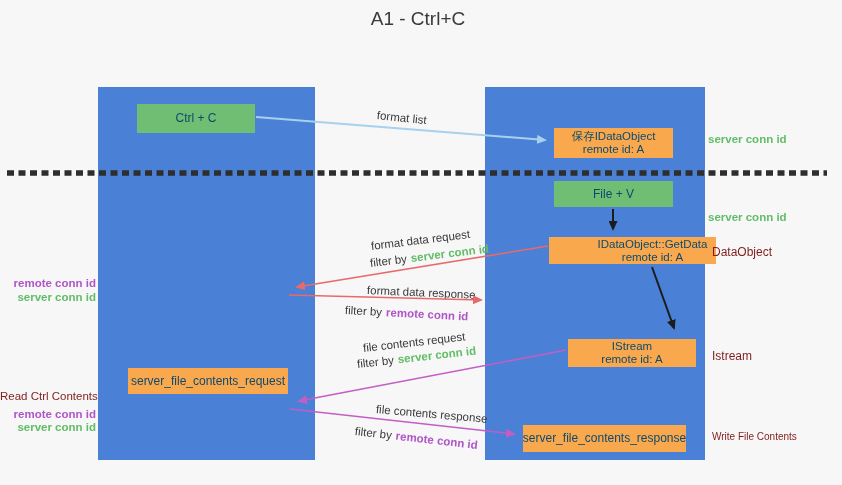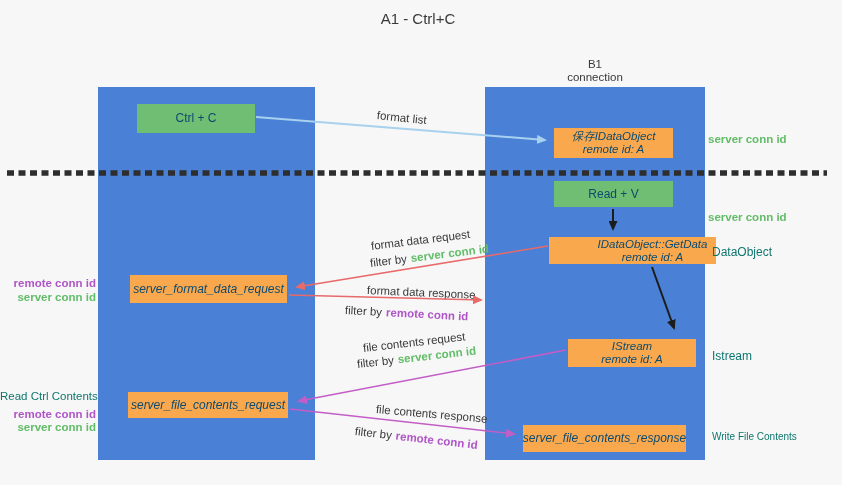--- a/index.html
+++ b/index.html
@@ -5,88 +5,81 @@
   html,body{margin:0;padding:0;background:#f7f7f7;}
   .stage{
     position:relative;width:842px;height:485px;overflow:hidden;
     background:#f7f7f7;
     font-family:"Liberation Sans",sans-serif;
     color:#3d3d3d;
   }
   .abs{position:absolute;}
   .lane{background:#4a80d5;}
   .lane-header{text-align:center;font-size:11.5px;line-height:13px;color:#3a3a3a;}
-  .title{text-align:center;font-size:15px;line-height:18px;color:#3a3a3a;}
+  .title{text-align:center;font-size:19px;line-height:18px;color:#3a3a3a;}
   .box{
     display:flex;flex-direction:column;align-items:center;justify-content:center;
     color:#0c4a6e;text-align:center;font-size:12px;line-height:13px;
   }
   .box.green{background:#6fbe73;}
-  .box.orange{background:#f9a84e;font-style:italic;}
+  .box.orange{background:#f9a84e;}
   .box .l2{font-size:11.5px;}
   .box.two{font-size:11.5px;}
   .note{font-size:11.5px;white-space:nowrap;}
   .note.bold{font-weight:bold;}
   .green-txt{color:#62bd68;font-weight:bold;}
   .purple-txt{color:#b055c8;font-weight:bold;}
-  .dark-txt{color:#0f766e;text-align:center;}
+  .dark-txt{color:#7f1d1d;text-align:center;}
   .right-align{text-align:right;line-height:13.5px;}
   .flow-label{
     font-size:11.5px;white-space:nowrap;color:#3a3a3a;
     transform-origin:left center;
   }
   .flow-label .pre{margin-right:4px;}
   svg.arrows{position:absolute;left:0;top:0;pointer-events:none;}
 </style>
 </head>
 <body>
 
 <div class="stage">
 
   <div class="abs title" style="left:318px;top:10px;width:200px;">
     <div>A1 - Ctrl+C</div>
   </div>
 
-  <div class="abs lane-header" style="left:485px;top:58px;width:220px;">
-    <div>B1</div>
-    <div>connection</div>
-  </div>
 
   <div class="abs lane" style="left:98px;top:87px;width:217px;height:373px;"></div>
   <div class="abs lane" style="left:485px;top:87px;width:220px;height:373px;"></div>
 
   <div class="abs box green" style="left:137px;top:104px;width:118px;height:29px;">
     <div>Ctrl + C</div>
   </div>
 
   <div class="abs box orange two" style="left:554px;top:128px;width:119px;height:30px;">
     <div>保存IDataObject</div>
     <div class="l2">remote id: A</div>
   </div>
 
   <div class="abs box green" style="left:554px;top:181px;width:119px;height:26px;">
-    <div>Read + V</div>
+    <div>File + V</div>
   </div>
 
   <div class="abs box orange two" style="left:549px;top:237px;width:127px;height:27px;padding-left:40px;">
     <div>IDataObject::GetData</div>
     <div class="l2">remote id: A</div>
   </div>
 
-  <div class="abs box orange" style="left:130px;top:275px;width:157px;height:28px;">
-    <div>server_format_data_request</div>
-  </div>
 
 
   <div class="abs box orange two" style="left:568px;top:339px;width:128px;height:28px;">
     <div>IStream</div>
     <div class="l2">remote id: A</div>
   </div>
 
-  <div class="abs box orange" style="left:128px;top:392px;width:160px;height:26px;">
+  <div class="abs box orange" style="left:128px;top:368px;width:160px;height:26px;">
     <div>server_file_contents_request</div>
   </div>
 
   <div class="abs box orange" style="left:523px;top:425px;width:163px;height:27px;text-align:right;">
     <div>server_file_contents_response</div>
   </div>
 
   <div class="abs note bold green-txt" style="left:708px;top:133px;">server conn id</div>
   <div class="abs note bold green-txt" style="left:708px;top:211px;">server conn id</div>
   <div class="abs note dark-txt" style="left:712px;top:245px;font-size:12px;">DataObject</div>

